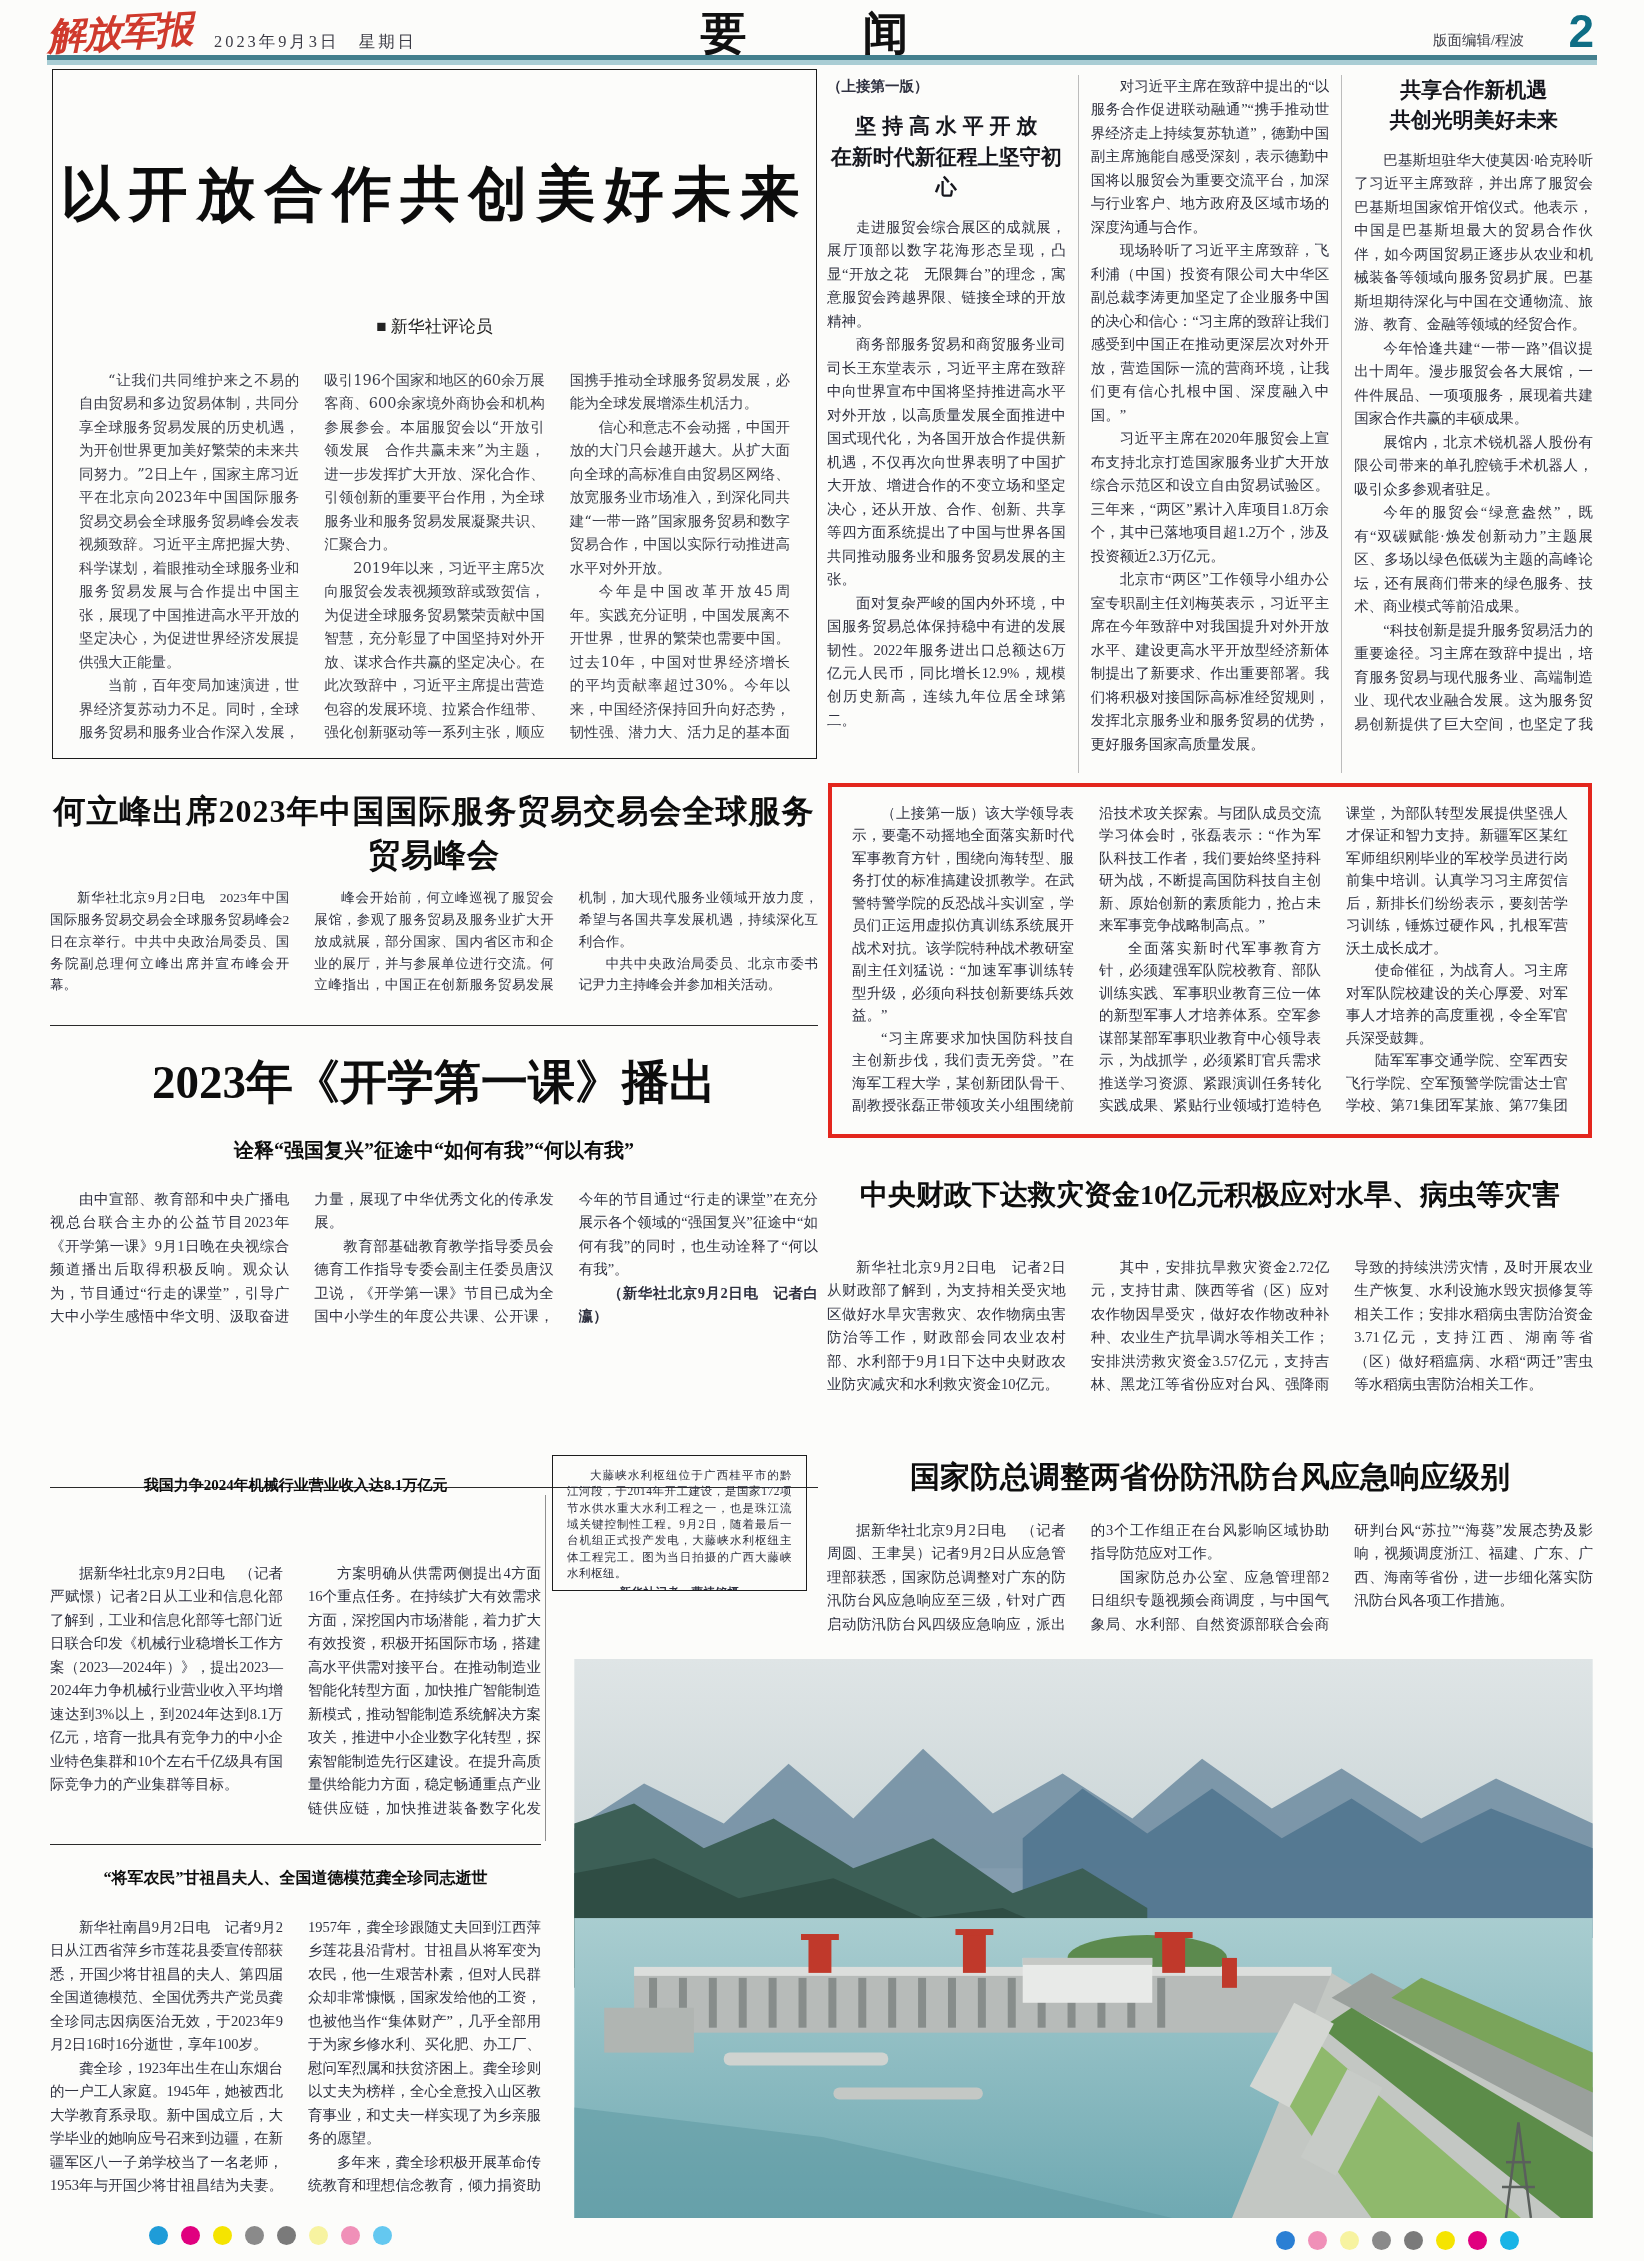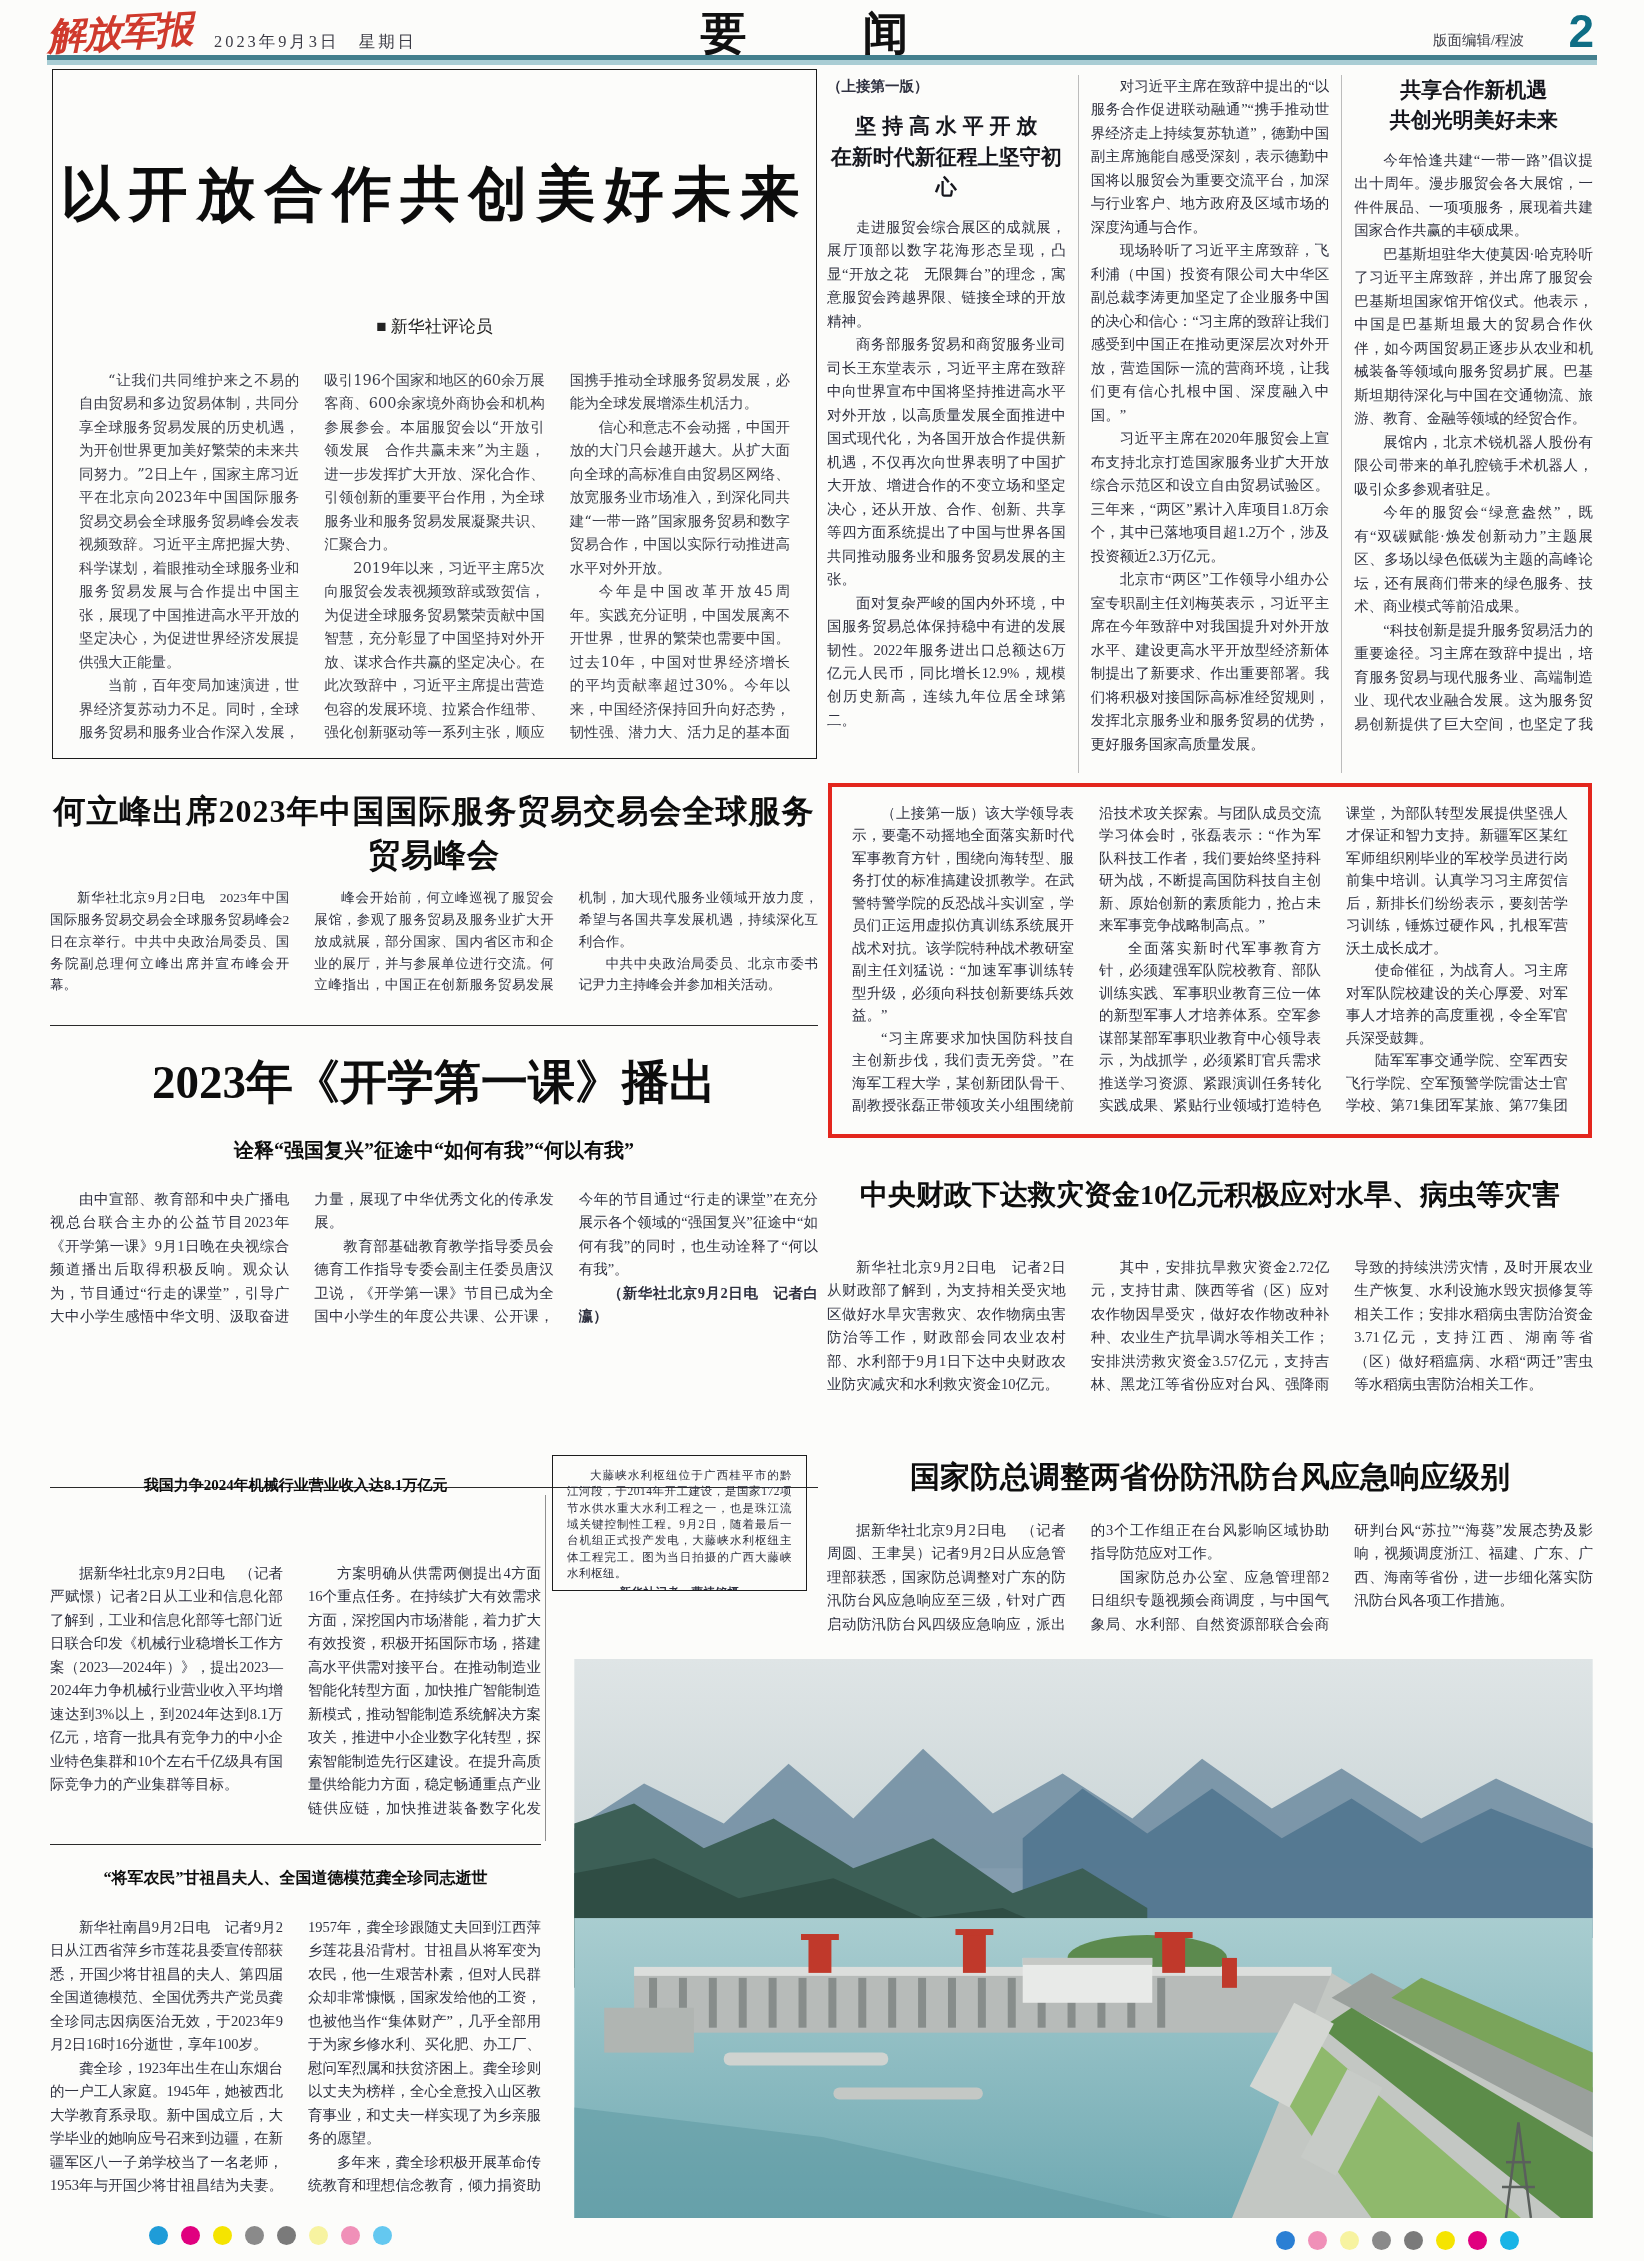--- a/index.html
+++ b/index.html
@@ -87,22 +87,22 @@
           <p>商务部服务贸易和商贸服务业司司长王东堂表示，习近平主席在致辞中向世界宣布中国将坚持推进高水平对外开放，以高质量发展全面推进中国式现代化，为各国开放合作提供新机遇，不仅再次向世界表明了中国扩大开放、增进合作的不变立场和坚定决心，还从开放、合作、创新、共享等四方面系统提出了中国与世界各国共同推动服务业和服务贸易发展的主张。</p>
           <p>面对复杂严峻的国内外环境，中国服务贸易总体保持稳中有进的发展韧性。2022年服务进出口总额达6万亿元人民币，同比增长12.9%，规模创历史新高，连续九年位居全球第二。</p>
           <p>对习近平主席在致辞中提出的“以服务合作促进联动融通”“携手推动世界经济走上持续复苏轨道”，德勤中国副主席施能自感受深刻，表示德勤中国将以服贸会为重要交流平台，加深与行业客户、地方政府及区域市场的深度沟通与合作。</p>
           <p>现场聆听了习近平主席致辞，飞利浦（中国）投资有限公司大中华区副总裁李涛更加坚定了企业服务中国的决心和信心：“习主席的致辞让我们感受到中国正在推动更深层次对外开放，营造国际一流的营商环境，让我们更有信心扎根中国、深度融入中国。”</p>
           <p>习近平主席在2020年服贸会上宣布支持北京打造国家服务业扩大开放综合示范区和设立自由贸易试验区。三年来，“两区”累计入库项目1.8万余个，其中已落地项目超1.2万个，涉及投资额近2.3万亿元。</p>
           <p>北京市“两区”工作领导小组办公室专职副主任刘梅英表示，习近平主席在今年致辞中对我国提升对外开放水平、建设更高水平开放型经济新体制提出了新要求、作出重要部署。我们将积极对接国际高标准经贸规则，发挥北京服务业和服务贸易的优势，更好服务国家高质量发展。</p>
         </div>
       <div class="subhead">共享合作新机遇
 共创光明美好未来</div>
       <div>
+          <p>巴基斯坦驻华大使莫因·哈克聆听了习近平主席致辞，并出席了服贸会巴基斯坦国家馆开馆仪式。他表示，中国是巴基斯坦最大的贸易合作伙伴，如今两国贸易正逐步从农业和机械装备等领域向服务贸易扩展。巴基斯坦期待深化与中国在交通物流、旅游、教育、金融等领域的经贸合作。</p>
           <p>今年恰逢共建“一带一路”倡议提出十周年。漫步服贸会各大展馆，一件件展品、一项项服务，展现着共建国家合作共赢的丰硕成果。</p>
-          <p>巴基斯坦驻华大使莫因·哈克聆听了习近平主席致辞，并出席了服贸会巴基斯坦国家馆开馆仪式。他表示，中国是巴基斯坦最大的贸易合作伙伴，如今两国贸易正逐步从农业和机械装备等领域向服务贸易扩展。巴基斯坦期待深化与中国在交通物流、旅游、教育、金融等领域的经贸合作。</p>
           <p>展馆内，北京术锐机器人股份有限公司带来的单孔腔镜手术机器人，吸引众多参观者驻足。</p>
           <p>今年的服贸会“绿意盎然”，既有“双碳赋能·焕发创新动力”主题展区、多场以绿色低碳为主题的高峰论坛，还有展商们带来的绿色服务、技术、商业模式等前沿成果。</p>
           <p>“科技创新是提升服务贸易活力的重要途径。习主席在致辞中提出，培育服务贸易与现代服务业、高端制造业、现代农业融合发展。这为服务贸易创新提供了巨大空间，也坚定了我们企业走创新驱动发展之路的信心。”术锐机器人创始人徐凯说。</p>
           <p>第一次线下参加服贸会的松下集团，将主题定为“绿智造　创未来”。“服贸会在绿色低碳转型等重点领域，具有重要示范作用。”松下电器（中国）有限公司总裁赵炳弟说，习近平主席在致辞中指出，支持服务业在绿色发展中发挥更大作用。我们企业要把握绿色低碳商机，不断扩大产品和服务的应用领域。</p>
         </div>
 
     </div>
   </div>
 
   <div class="a-title-serif" style="left:50px;top:790px;width:768px;font-size:32px;letter-spacing:1px;">何立峰出席2023年中国国际服务贸易交易会全球服务贸易峰会</div>

